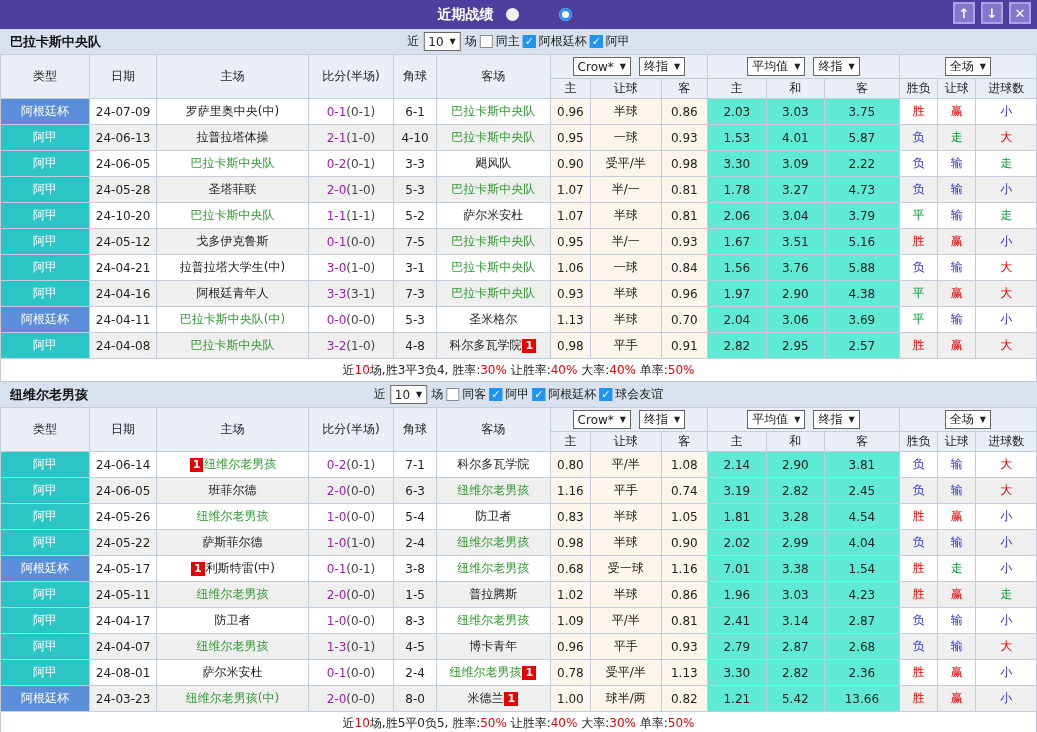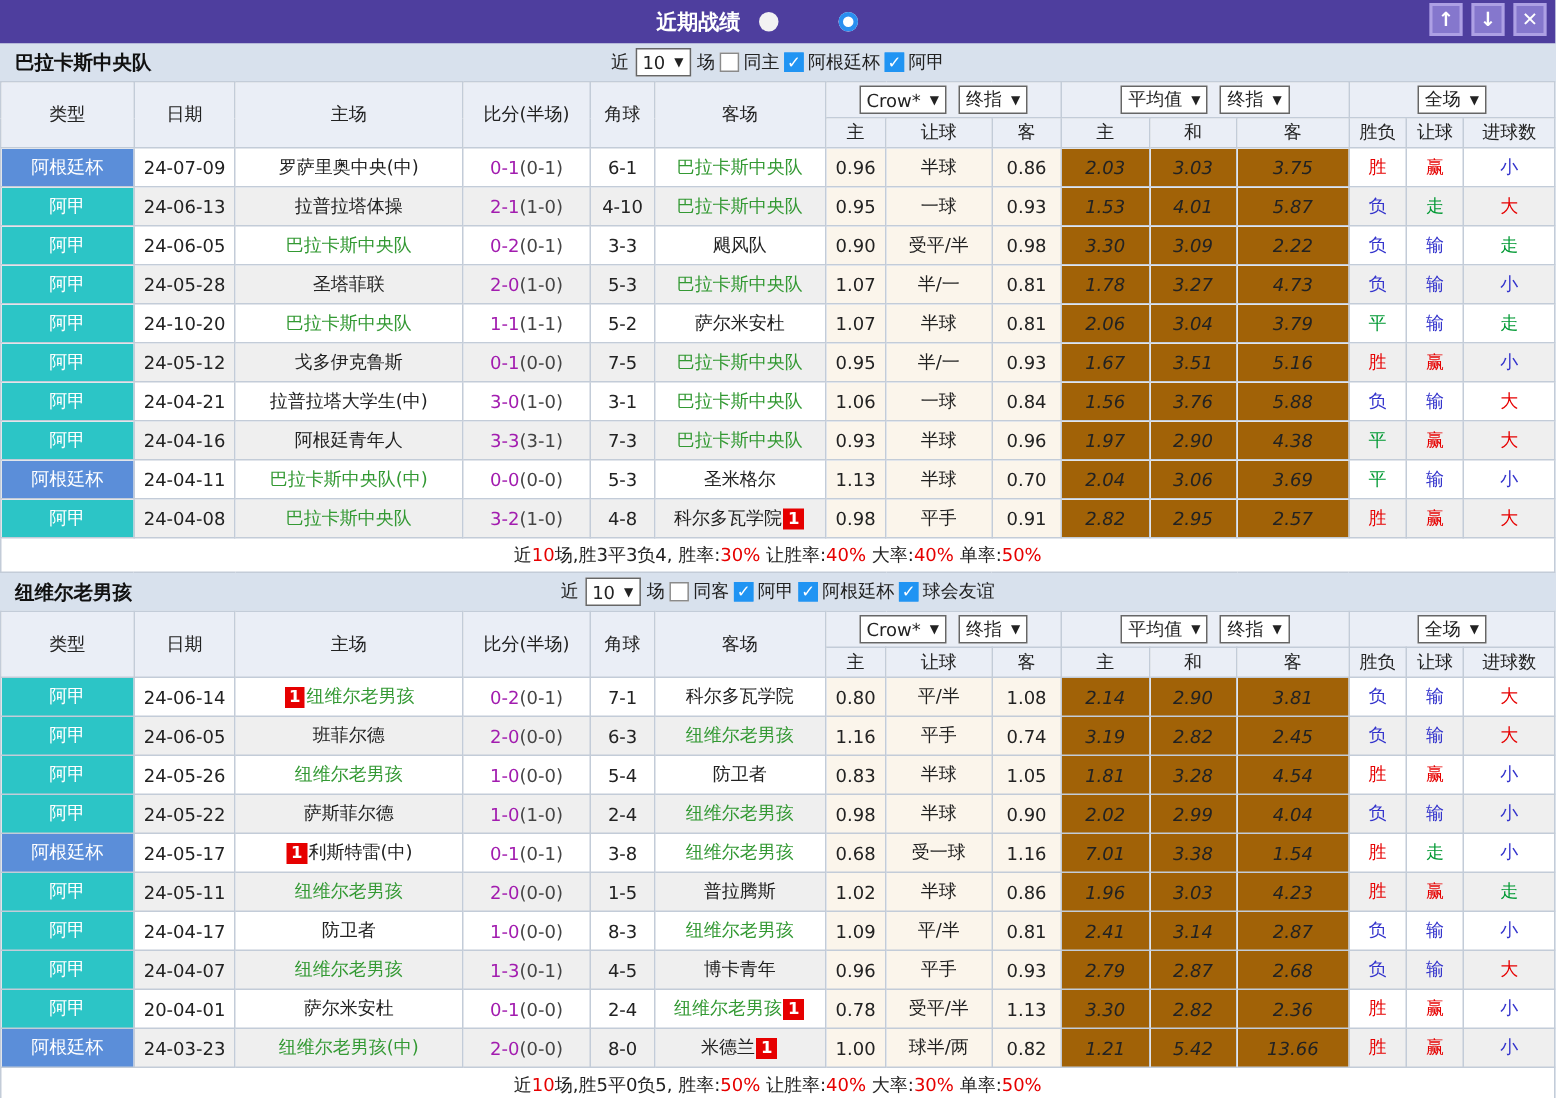--- a/index.html
+++ b/index.html
@@ -51,21 +51,21 @@
   }
   thead th { background: #eaeef6; color: #222; }
   thead tr.hd1 th { height: 24px; }
   thead tr.hd2 th { height: 20px; }
   .ddcell { }
   .ddwrap { display: flex; align-items: flex-start; justify-content: center; }
   tbody td { height: 26px; }
   tbody tr:nth-child(odd) td { background: #fff; }
   tbody tr:nth-child(even) td { background: #efefef; }
   tbody tr td.col-ah { background: #fbf5eb; }
-  tbody tr td.col-eu { background: #a16207; font-style: italic; }
+  tbody tr td.col-eu { background: #5eead4; }
   tbody tr td.lg-cup { background: #5b8ed9; color: #fff; }
   tbody tr td.lg-lig { background: #2cc5c6; color: #fff; }
   tr.sum td { height: 23px; background: #fff; }
   .ft { color: #a21caf; }
   .ht { color: #444; }
   .self { color: #339933; }
   .c-red { color: #e60000; }
   .c-green { color: #009933; }
   .c-blue { color: #3333cc; }
   .card {
@@ -580,21 +580,21 @@
         <td class="col-ah">0.93</td>
         <td class="col-eu">2.79</td>
         <td class="col-eu">2.87</td>
         <td class="col-eu">2.68</td>
         <td class="col-res c-blue">负</td>
         <td class="col-res c-blue">输</td>
         <td class="col-res c-red">大</td>
       </tr>
       <tr>
         <td class="col-type lg-lig">阿甲</td>
-        <td class="col-date">20-04-01</td>
+        <td class="col-date">24-08-01</td>
         <td class="col-home"><span>萨尔米安杜</span></td>
         <td class="col-score"><span class="ft">0-1</span><span class="ht">(0-0)</span></td>
         <td class="col-corner">2-4</td>
         <td class="col-away"><span class="self">纽维尔老男孩</span><span class="card">1</span></td>
         <td class="col-ah">0.78</td>
         <td class="col-ah">受平/半</td>
         <td class="col-ah">1.13</td>
         <td class="col-eu">3.30</td>
         <td class="col-eu">2.82</td>
         <td class="col-eu">2.36</td>

